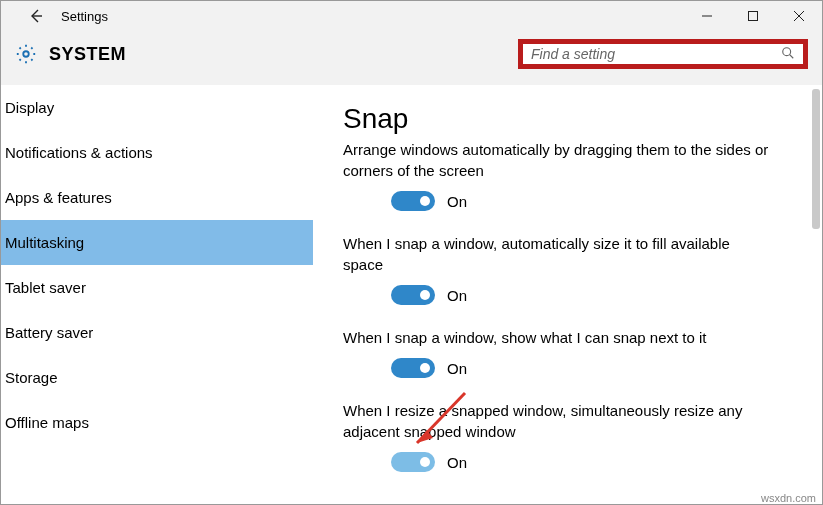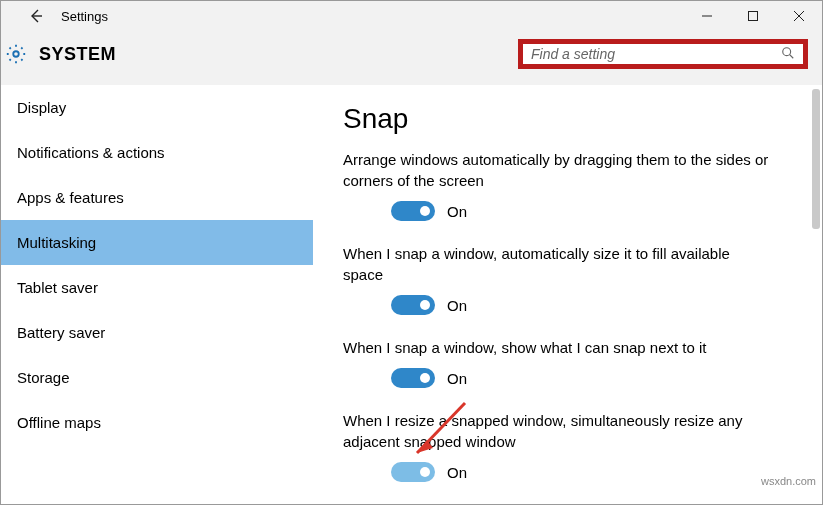--- a/index.html
+++ b/index.html
@@ -2,41 +2,41 @@
 <html><head>
 <meta charset="utf-8">
 <style>
   * { box-sizing: border-box; margin: 0; padding: 0; }
   body { font-family: "Segoe UI", Arial, sans-serif; font-size: 14px; color: #000; background: #fff; overflow: hidden; width: 823px; height: 505px; border: 1px solid #999; position: relative; }
   .titlebar { height: 30px; background: #f2f2f2; display: flex; align-items: center; padding-left: 20px; }
   .titlebar .back { width: 30px; height:30px; display:flex; align-items:center; justify-content:center; cursor:pointer;}
   .titlebar .title { margin-left: 10px; font-size: 13px; }
   .winbtns { margin-left:auto; display:flex; }
   .winbtn { width:46px; height:30px; display:flex; align-items:center; justify-content:center; cursor:pointer;}
-  .header { height: 54px; background: #f2f2f2; display:flex; align-items:center; padding: 0 14px 8px 4px; }
+  .header { height: 54px; background: #f2f2f2; display:flex; align-items:center; padding: 0 14px 8px 14px; }
   .gear { width:22px; height:22px; display:flex; align-items:center; justify-content:center;}
   .header-title { font-size:18px; font-weight:600; margin-left:12px; letter-spacing:0.5px;}
   .search-wrap { margin-left:auto; }
   .search { width: 290px; height: 30px; border:5px solid #b91c1c; background:#fff; display:flex; align-items:center; padding:0 8px; color:#666; font-style:italic;}
   .search .sg { margin-left:auto; font-style:normal;}
   .body { display:flex; height: calc(505px - 30px - 54px); }
   .sidebar { width: 312px; overflow:hidden; background:#fff; border-right:0; }
-  .sb-item { padding: 14px 16px; font-size:15px; cursor:pointer; }
+  .sb-item { padding: 14px 4px; font-size:15px; cursor:pointer; }
   .sb-item.selected { background:#81bbe8; }
   .content { flex:1; overflow:auto; padding: 18px 30px 0 30px; position:relative; }
-  .content h1 { font-size:28px; font-weight:400; margin-bottom: 14px; }
+  .content h1 { font-size:28px; font-weight:400; margin-bottom: 4px; }
   .opt { margin-bottom: 22px; }
   .opt-label { font-size:15px; line-height:1.4; margin-bottom:10px; max-width:430px;}
   .toggle-row { display:flex; align-items:center; gap:12px;padding-left:48px;}
   .toggle { width:44px; height:20px; border-radius:10px; background:#2f87c9; position:relative; cursor:pointer;}
   .toggle.light { background:#7dbde6; }
   .toggle .knob { width:10px; height:10px; border-radius:50%; background:#fff; position:absolute; right:5px; top:5px;}
   .toggle-state { font-size:15px; }
   .scrollbar { position:absolute; right:2px; top:88px; width:8px; height:140px; background:#c9c9c9; border-radius:3px;}
-  .footer-wm { position:absolute; right:6px; bottom:17px; font-size:11px; color:#888;}
+  .footer-wm { position:absolute; right:6px; bottom:0; font-size:11px; color:#888;}
   .arrow-annot { position:absolute; width:70px; height:70px; pointer-events:none;}
   .arrow-annot svg { width:100%; height:100%; }
 </style>
 </head>
 <body>
 
 <div class="titlebar">
   <div class="back">
     <svg width="16" height="16" viewBox="0 0 16 16">
         <path d="M10 2 L4 8 L10 14" stroke="#222" stroke-width="1.4" fill="none"></path>

